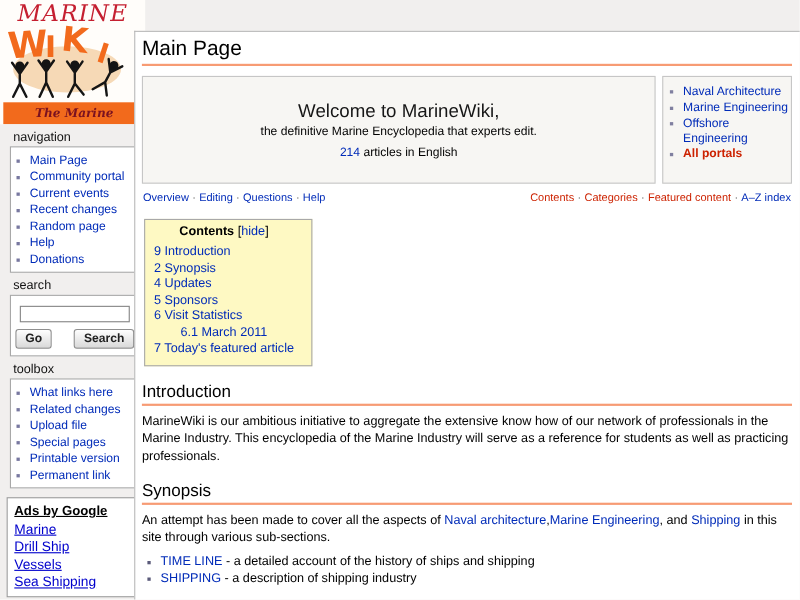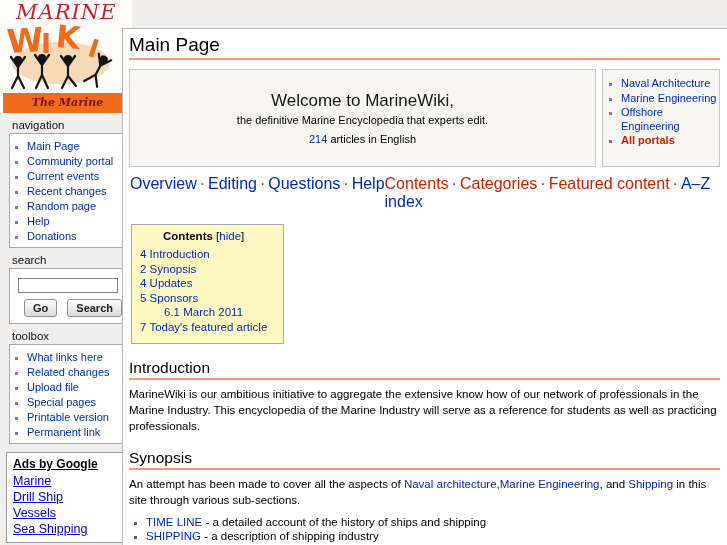--- a/index.html
+++ b/index.html
@@ -43,21 +43,21 @@
   .portlet { margin:6px 5px 0 9px; }
   .ptitle { font-size:11.5px; color:#111; padding-left:3px; margin-bottom:2px; }
   .pbody { background:#fff; border:1px solid #a8a8a8; padding:4px 2px 4px 2px; }
   .pbody ul { margin:0; padding-left:15px; list-style:square; }
   .pbody li { line-height:13px; margin:0; }
   .pbody li::marker { color:#7878a0; font-size:9px; }
   .pbody a { font-size:11px; color:#002bb8; }
 
   .search-body { padding:6px 4px 6px; text-align:center; }
   .search-input { width:100px; height:15px; border:1px solid #848484; font-size:11px; padding:0 2px; }
-  .btnrow { margin-top:6px; display:flex; justify-content:flex-end; gap:10px; }
+  .btnrow { margin-top:6px; display:flex; justify-content:space-between; gap:10px; }
   .wbtn {
     font-size:11px; font-weight:bold; color:#222;
     background:linear-gradient(#fefefe,#d9d9d9);
     border:1px solid #8f8f8f; border-radius:3px; padding:2px 8px; cursor:pointer;
     font-family:"Liberation Sans",sans-serif;
   }
 
   .adsbox { margin:8px 5px 0 6px; border:1px solid #9a9a9a; background:#fff; padding:4px 6px 5px; }
   .ads-title { font-weight:bold; font-size:12px; text-decoration:underline; color:#000; margin-bottom:2px; }
   .ads-link { display:block; font-size:12.5px; color:#0000cc; text-decoration:underline; line-height:16px; }
@@ -92,21 +92,21 @@
   .welcome-count { font-size:11px; margin-top:7px; }
   .portals-box {
     width:118px; border:1px solid #c6c6c6; background:#f7f6f3;
     padding:7px 2px 4px 2px; height:98px;
   }
   .portals-box ul { margin:0; padding-left:16px; list-style:square; }
   .portals-box li { font-size:11px; line-height:13.5px; margin-bottom:1px; }
   .portals-box li::marker { color:#8080a0; font-size:9px; }
   .all-portals { color:#cc2200; font-weight:bold; }
 
-  .quicklinks { display:flex; justify-content:space-between; margin:8px 1px 0; font-size:16px; }
+  .quicklinks { display:flex; justify-content:space-between; margin:8px 1px 0; font-size:10px; }
   .sep { color:#444; margin:0 3px; }
 
   .toc {
     display:inline-block; margin:13px 0 0 2px;
     border:1px solid #a8a8a8; background:#fef9c3;
     padding:5px 16px 8px 8px; font-size:11.5px;
   }
   .toc-header { text-align:center; margin-bottom:5px; }
   .toc-title { font-weight:bold; }
   .toc ul { list-style:none; }
@@ -238,24 +238,25 @@
       <a class="red">Contents</a><span class="sep">·</span><a class="red">Categories</a><span class="sep">·</span><a class="red">Featured content</a><span class="sep">·</span><a class="blue">A–Z index</a>
     </div>
   </div>
 
   <div class="toc">
     <div class="toc-header">
       <span class="toc-title">Contents</span>
       <span>[</span><a class="blue">hide</a><span>]</span>
     </div>
     <ul>
-      <li><a class="blue">4 Introduction</a></li>
+      <li><a class="blue">9 Introduction</a></li>
       <li><a class="blue">2 Synopsis</a></li>
       <li><a class="blue">4 Updates</a></li>
       <li><a class="blue">5 Sponsors</a></li>
+      <li><a class="blue">6 Visit Statistics</a></li>
       <li class="sub"><a class="blue">6.1 March 2011</a></li>
       <li><a class="blue">7 Today's featured article</a></li>
     </ul>
   </div>
 
   <h2 class="sec-title">Introduction</h2>
   <p class="body-p">MarineWiki is our ambitious initiative to aggregate the extensive know how of our network of professionals in the Marine Industry. This encyclopedia of the Marine Industry will serve as a reference for students as well as practicing professionals.</p>
 
   <h2 class="sec-title">Synopsis</h2>
   <p class="body-p"><span>An attempt has been made to cover all the aspects of </span><a class="blue">Naval architecture</a><span>,</span><a class="blue">Marine Engineering</a><span>, and </span><a class="blue">Shipping</a><span> in this site through various sub-sections.</span></p>

